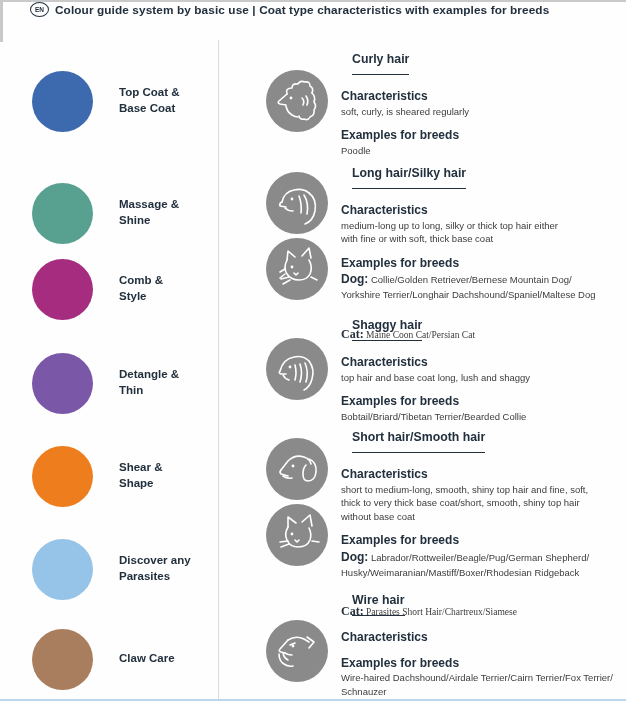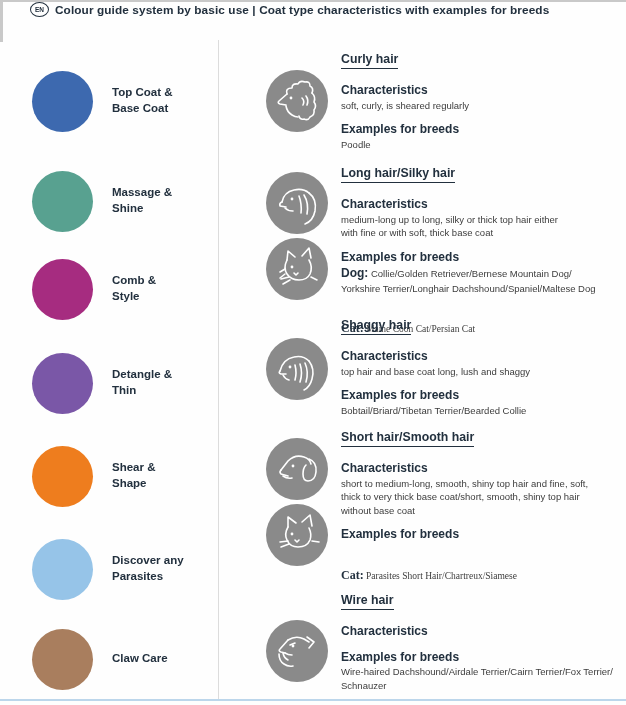--- a/index.html
+++ b/index.html
@@ -13,30 +13,30 @@
 
   .header{position:absolute;left:30px;top:2px;display:flex;align-items:center;gap:6px;}
   .en-badge{display:inline-flex;align-items:center;justify-content:center;
     border:1.2px solid #22303e;border-radius:50%;width:17px;height:13px;
     font-size:6.5px;font-weight:bold;color:#22303e;flex:0 0 auto;}
   .title{font-size:11.8px;font-weight:bold;margin:0;color:#22303e;letter-spacing:0.1px;}
 
   
   .cg-row{position:absolute;left:32px;display:flex;align-items:center;height:62px;}
   .cg-circle{width:61px;height:61px;border-radius:50%;flex:0 0 61px;}
-  .cg-label{margin-left:19px;font-size:11.5px;font-weight:bold;line-height:1.35;
+  .cg-label{margin-left:26px;font-size:11.5px;font-weight:bold;line-height:1.35;
     white-space:pre-line;color:#22303e;width:105px;}
 
   
   .section{position:absolute;left:266px;width:356px;}
   .icon-stack{position:absolute;left:0;top:0;width:62px;}
   .animal-icon{position:absolute;left:0;width:62px;height:62px;display:block;}
   .section-text{margin-left:75px;}
   .section-title{font-size:12.3px;font-weight:bold;margin:0 0 13px 0;line-height:1.2;}
-  .section-title .u{display:inline-block;border-bottom:1.6px solid #22303e;padding-bottom:1px;}
+  .section-title .u{display:inline-block;border-bottom:1.6px solid #22303e;padding-bottom:7px;margin-left:11px;}
   .block{margin-bottom:9px;}
   .block-label{font-size:12px;font-weight:bold;line-height:1.4;color:#22303e;}
   .block-body{font-size:9.5px;line-height:1.42;color:#3c3c3c;}
   .pre{white-space:pre;}
   .inline-label{font-weight:bold;color:#22303e;font-size:12px;}
   .cat-line{margin-top:24px;font-family:Liberation Serif, serif;}
 </style>
 </head>
 <body>
 
@@ -53,21 +53,21 @@
   </header>
 
   <section>
 
     <div class="cg-row" style="top:70px">
       <span class="cg-circle" style="background-color: rgb(61, 105, 175);"></span>
       <span class="cg-label">Top Coat &amp;
 Base Coat</span>
     </div>
 
-    <div class="cg-row" style="top:170px">
+    <div class="cg-row" style="top:182px">
       <span class="cg-circle" style="background-color: rgb(88, 161, 144);"></span>
       <span class="cg-label">Massage &amp;
 Shine</span>
     </div>
 
     <div class="cg-row" style="top:258px">
       <span class="cg-circle" style="background-color: rgb(166, 44, 128);"></span>
       <span class="cg-label">Comb &amp;
 Style</span>
     </div>
@@ -243,20 +243,25 @@
         <span class="u">Short hair/Smooth hair</span>
       </h2>
       <div class="block">
         <div class="block-label">Characteristics</div>
         <div class="block-body pre">short to medium-long, smooth, shiny top hair and fine, soft,
 thick to very thick base coat/short, smooth, shiny top hair
 without base coat</div>
       </div>
       <div class="block">
         <div class="block-label">Examples for breeds</div>
+        <div class="block-body">
+          <span class="inline-label">Dog:</span>
+          <span class="pre">Labrador/Rottweiler/Beagle/Pug/German Shepherd/
+Husky/Weimaranian/Mastiff/Boxer/Rhodesian Ridgeback</span>
+        </div>
         <div class="block-body cat-line">
           <span class="inline-label">Cat:</span>
           <span class="pre">Parasites Short Hair/Chartreux/Siamese</span>
         </div>
       </div>
     </div>
   </article>
 
   <article class="section" style="top:593px">
     <div class="icon-stack">

